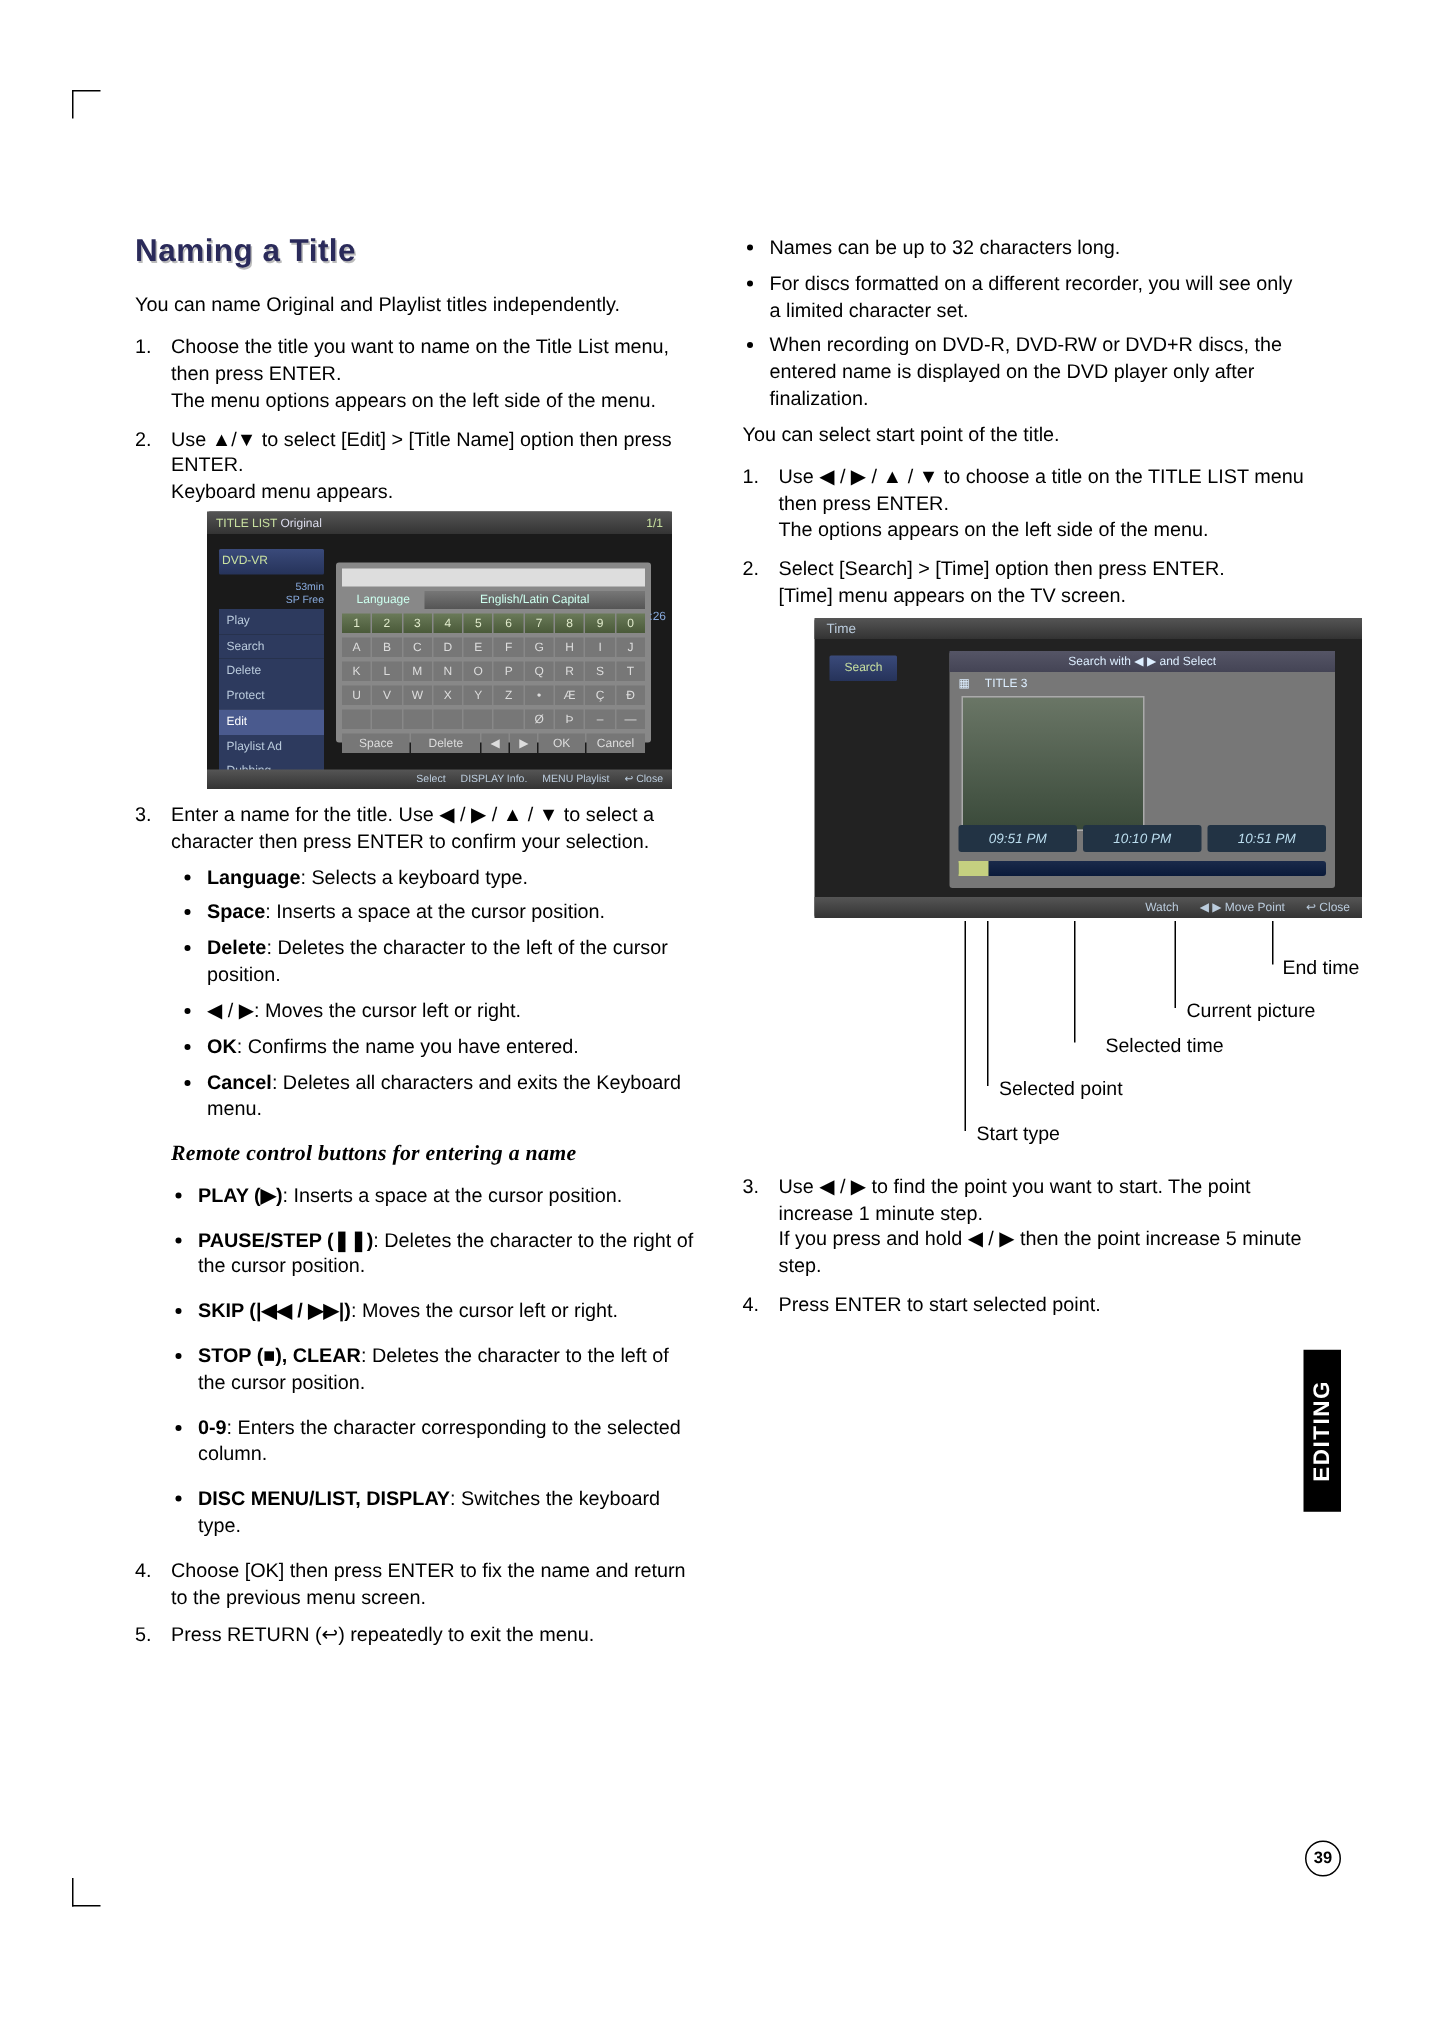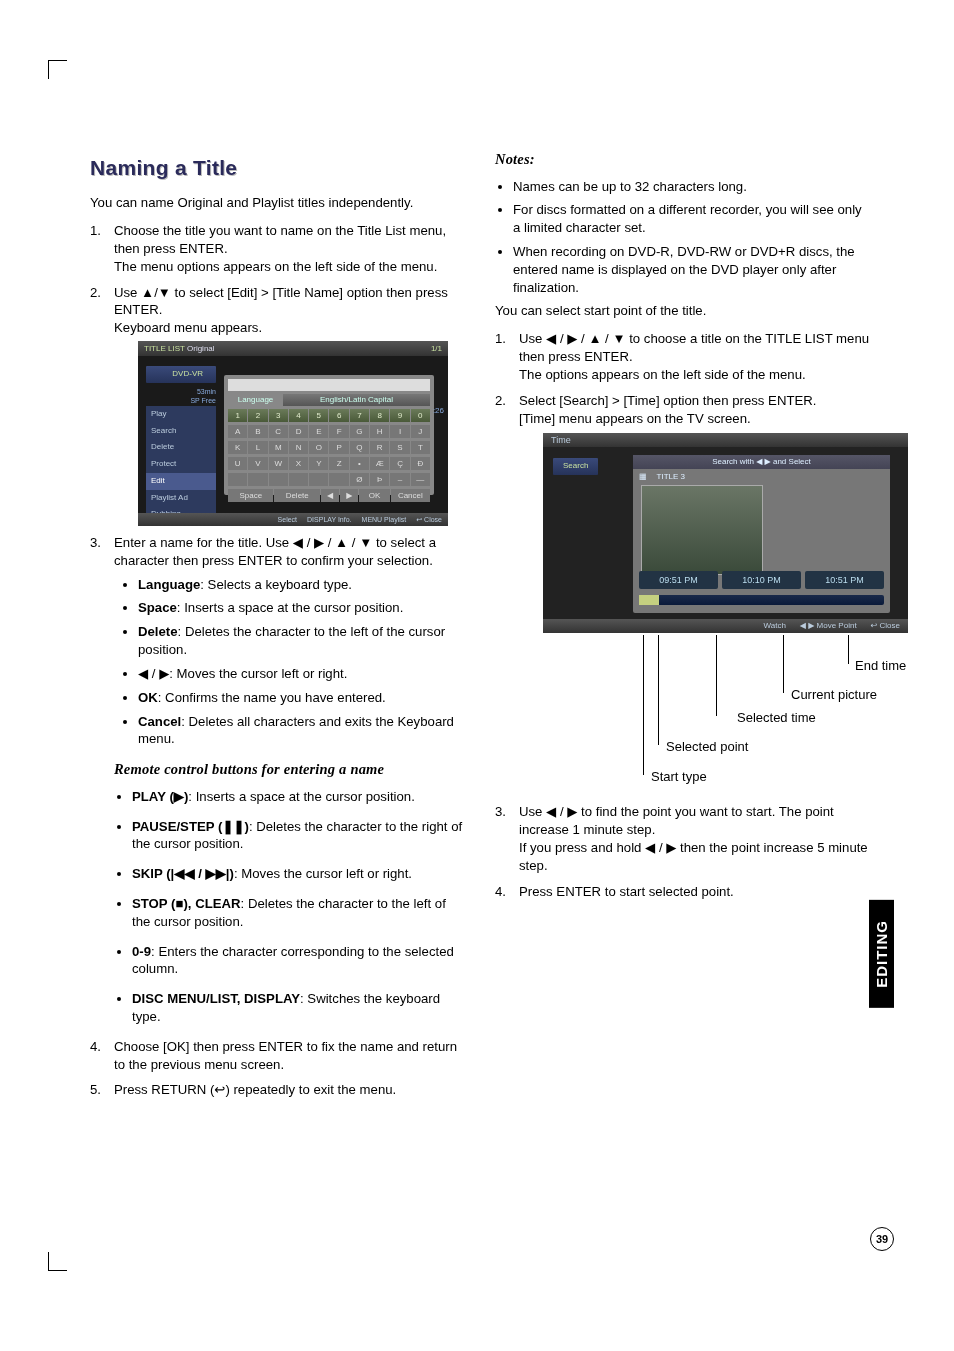--- a/index.html
+++ b/index.html
@@ -114,25 +114,24 @@
   }
   .kbshot .side {
     position: absolute;
     left: 8px; top: 25px;
     width: 70px;
     font-size: 8px;
   }
   .kbshot .side .box {
     background: linear-gradient(#3a4a7a,#26335a);
     color: #c8e0a0;
-    padding: 3px 13px;
+    padding: 3px 2px;
     margin-bottom: 4px;
     border-radius: 1px;
     font-size: 8px;
-    text-align: right;
   }
   .kbshot .side .it {
     background: #2d3a5e;
     color: #bcd;
     padding: 3px 5px;
     font-size: 8px;
   }
   .kbshot .panel {
     position: absolute;
     left: 86px; top: 34px;
@@ -217,21 +216,21 @@
     font-size:8px; color:#def; padding:3px 6px;
     display:flex; gap:10px;
   }
   .timeshot .main .thumb {
     position:absolute; top:30px; left:8px; width:120px; height:88px;
     background: linear-gradient(#6a7666, #3a4a3a);
     border:1px solid #aaa;
   }
   .timeshot .main .times {
     position:absolute; bottom:24px; left:6px; right:6px; height:18px;
-    display:flex; gap:4px;
+    display:flex; gap:4px;font-style:italic;
   }
   .timeshot .main .times div { flex:1; background:#223344; color:#bde; font-size:9px; text-align:center; line-height:18px; border-radius:2px;}
   .timeshot .main .bar {
     position:absolute; bottom:8px; left:6px; right:6px; height:10px;
     background: linear-gradient(#1a2a4a,#0a1a3a);
     border-radius:2px;
   }
   .timeshot .main .bar .seg { position:absolute; left:0; top:0; bottom:0; width:20px; background:#c5d080;}
   .timeshot .foot {
     position:absolute; bottom:0; left:0; right:0;
@@ -447,21 +446,20 @@
           <li><span class="b">DISC MENU/LIST, DISPLAY</span><span>: Switches the keyboard type.</span></li>
         </ul>
       </li>
 
       <li><span>Choose [OK] then press ENTER to fix the name and return to the previous menu screen.</span></li>
       <li><span>Press RETURN (↩) repeatedly to exit the menu.</span></li>
     </ol>
   </div>
 
   <div class="col">
-    <div class="subhead" style="margin-top:0">Notes:</div>
     <ul class="sub" style="margin-left:18px">
       <li>Names can be up to 32 characters long.</li>
       <li>For discs formatted on a different recorder, you will see only a limited character set.</li>
       <li>When recording on DVD-R, DVD-RW or DVD+R discs, the entered name is displayed on the DVD player only after finalization.</li>
     </ul>
 
     <p class="intro">You can select start point of the title.</p>
 
     <ol class="steps">
       <li>

